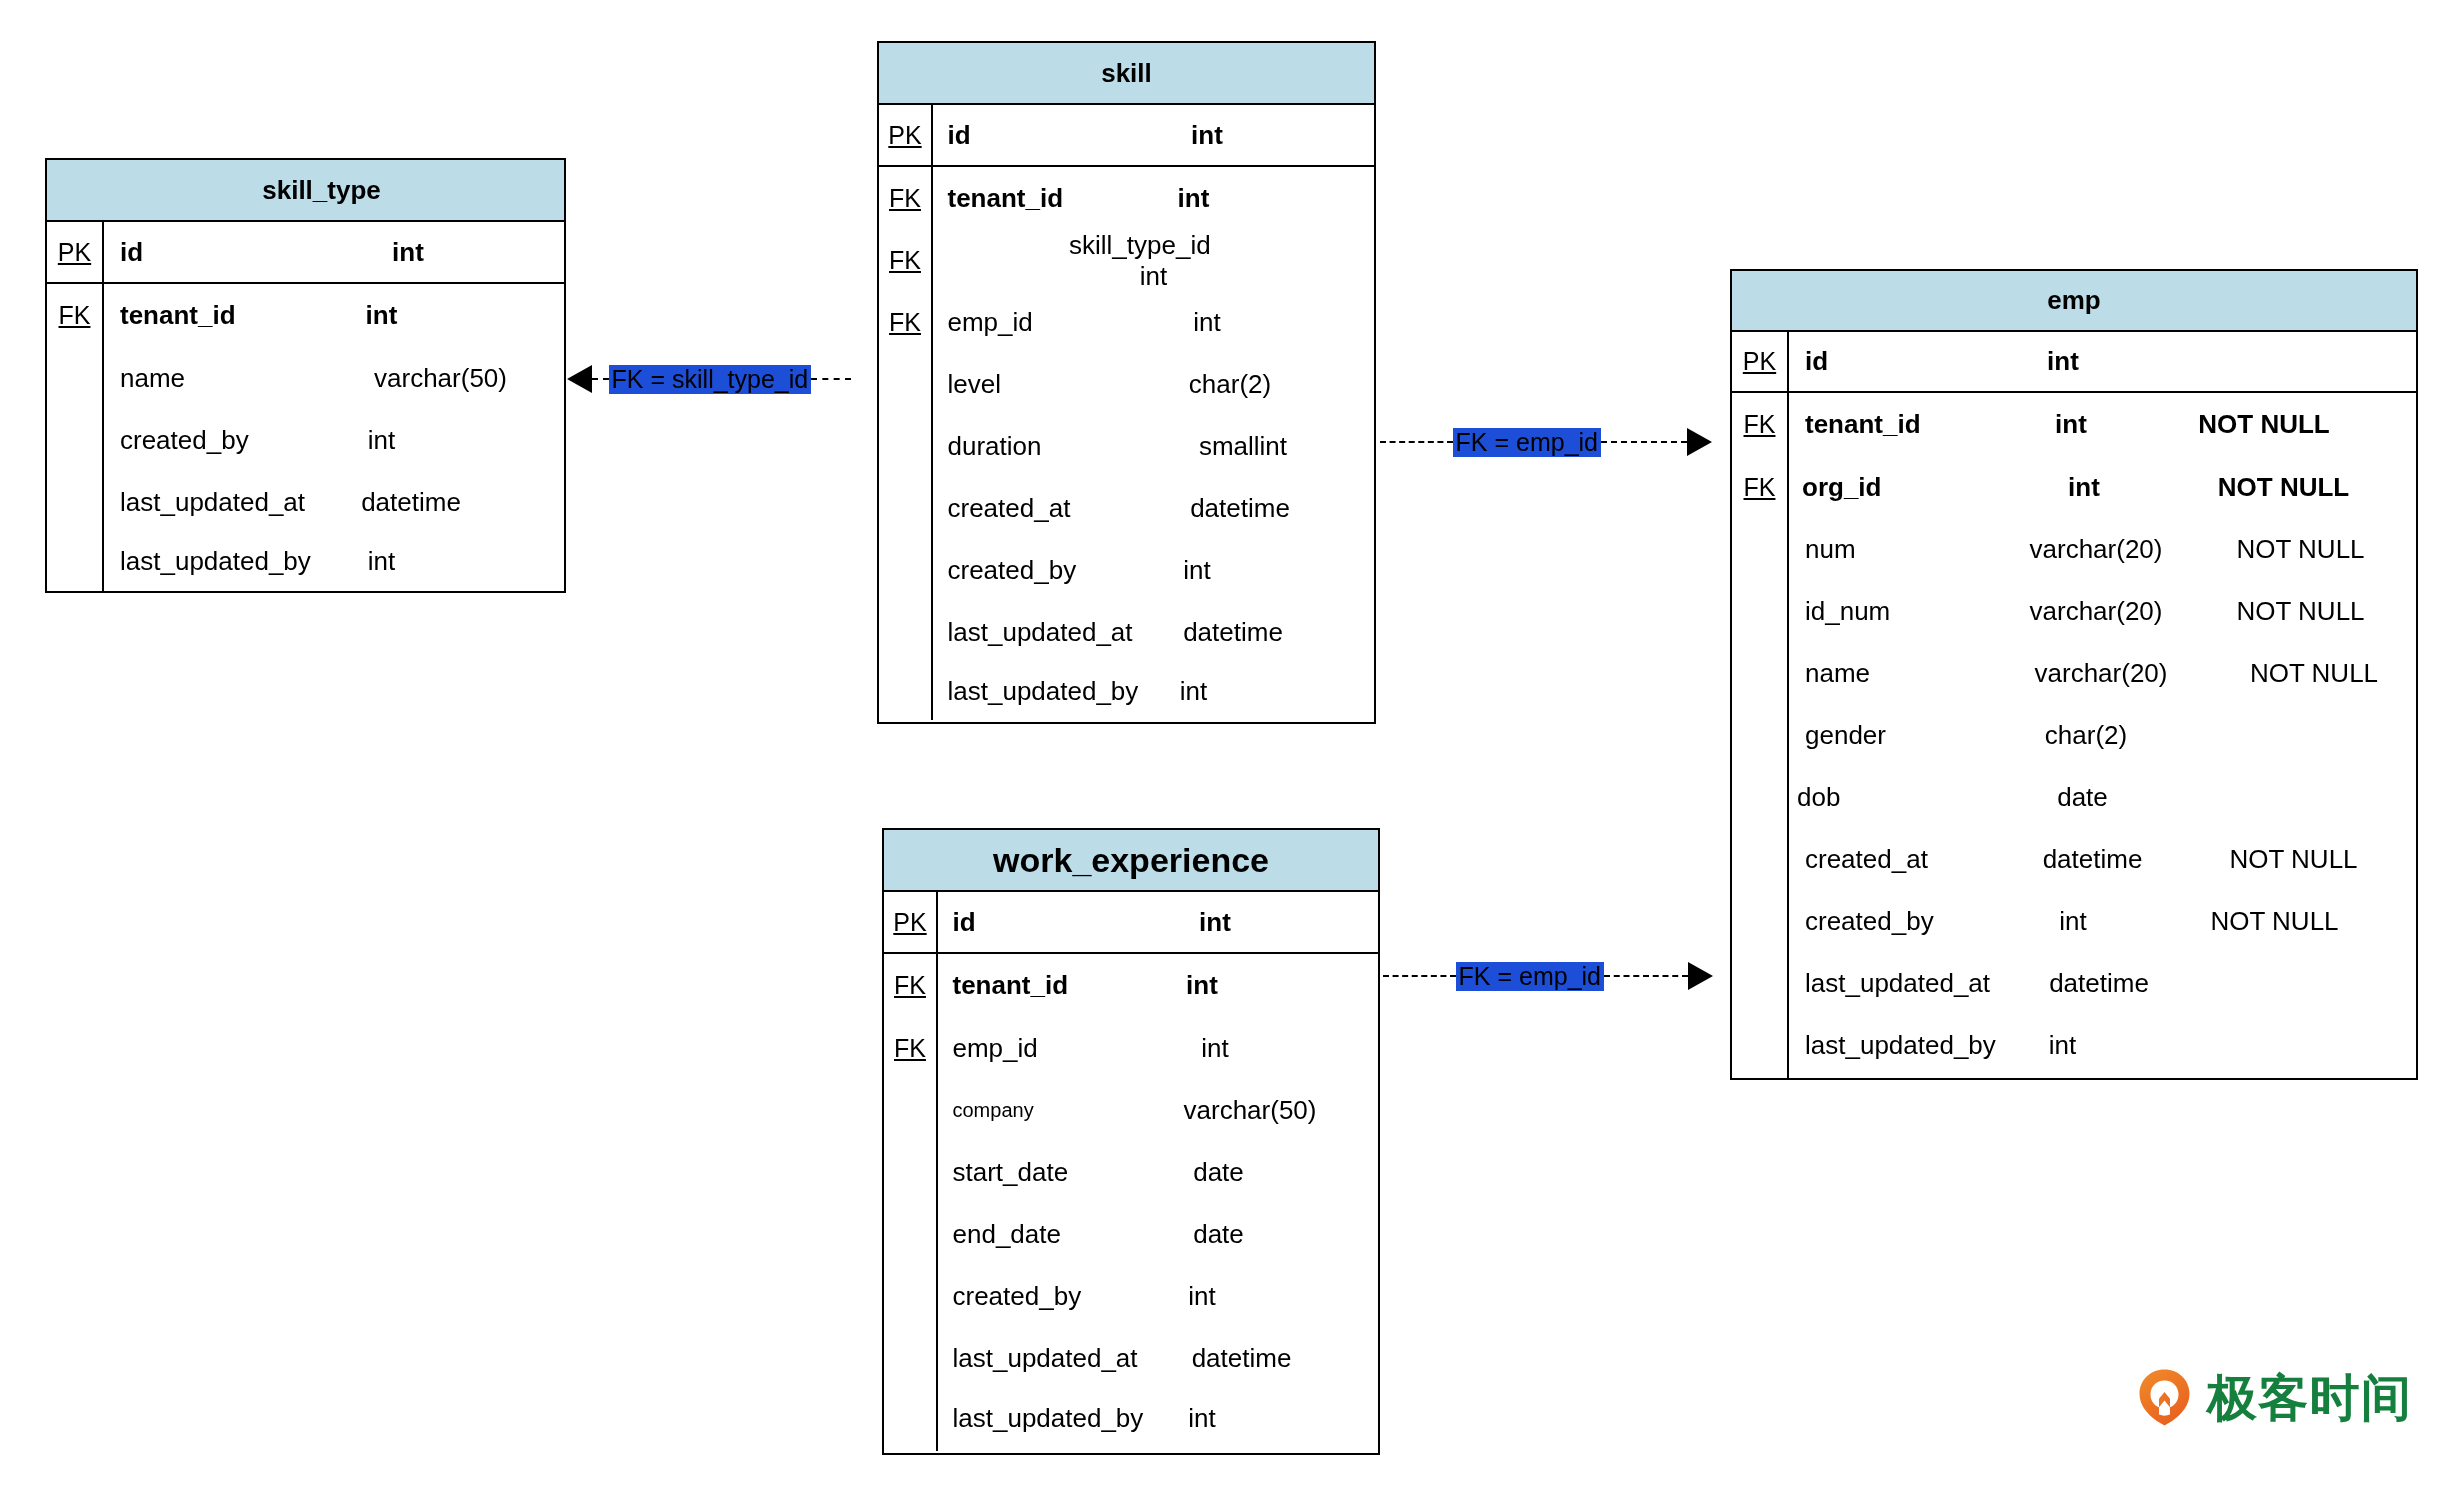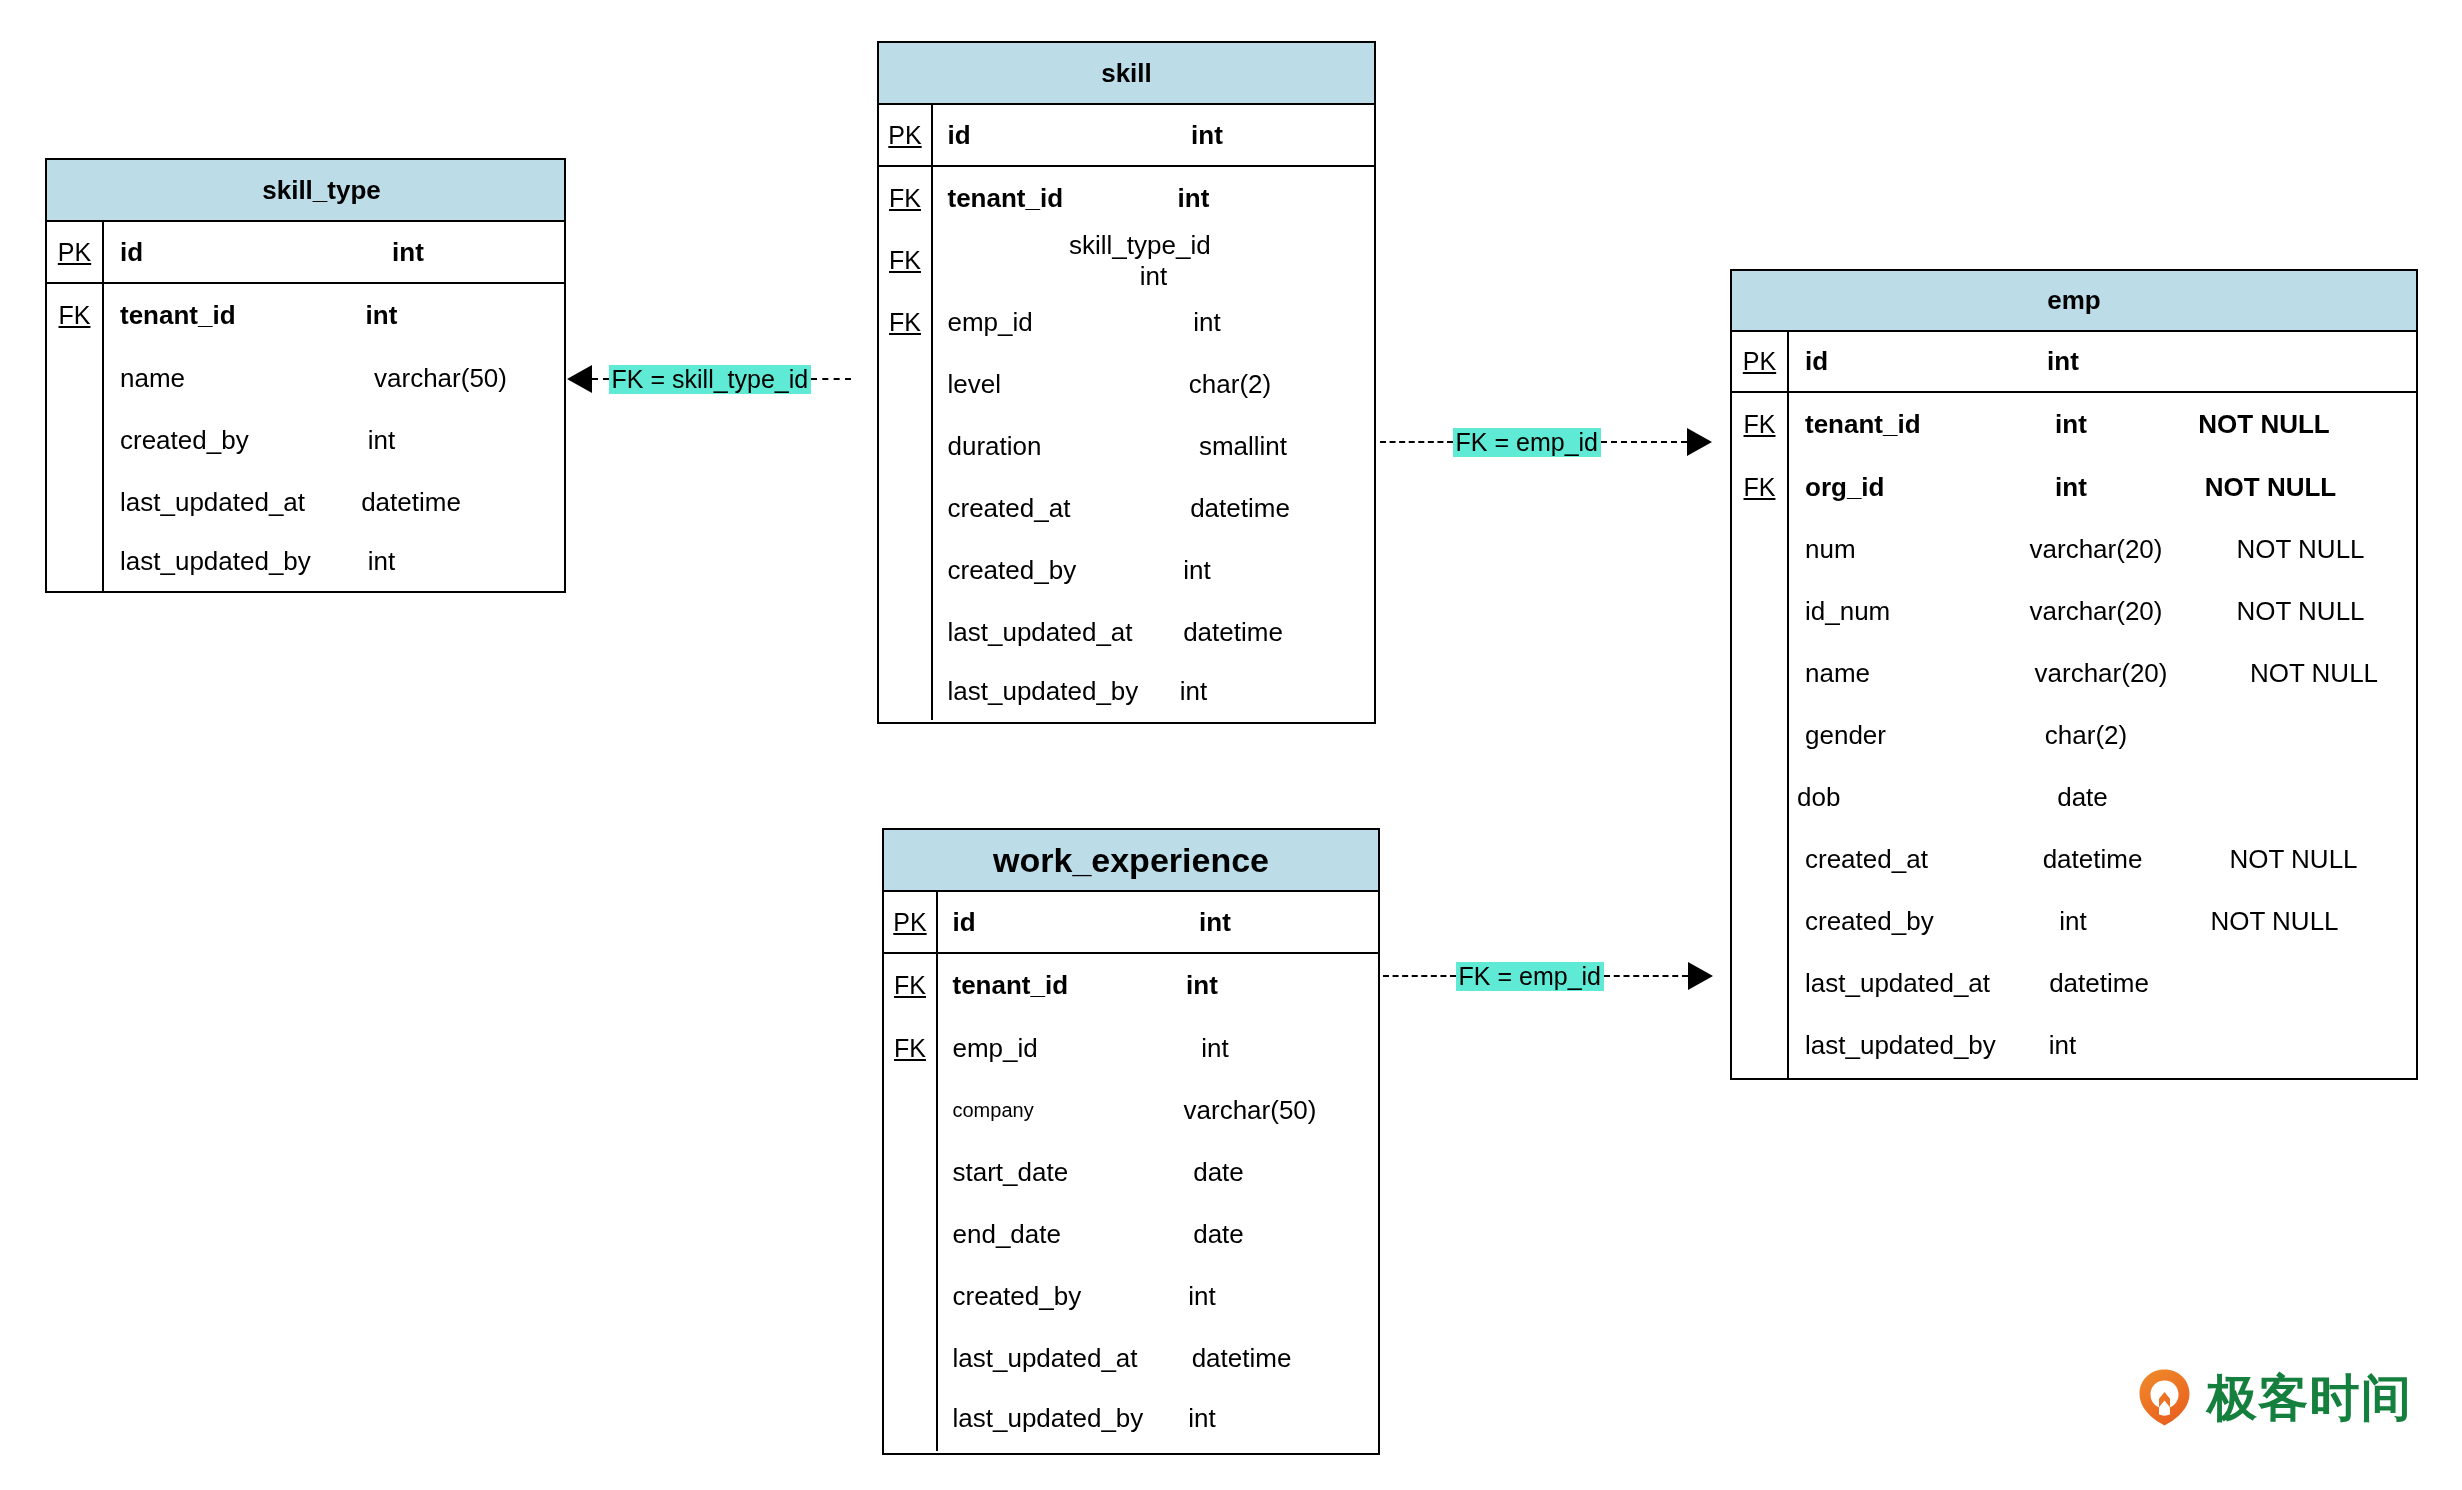--- a/index.html
+++ b/index.html
@@ -86,21 +86,21 @@
 
   
   .edge {
     position: absolute;
     display: flex;
     align-items: center;
     white-space: nowrap;
   }
   .edge-label {
     white-space: nowrap;
-    background: #5eead4;
+    background: #1d4ed8;
     padding: 0 2.6px;
   }
   .dash {
     height: 0;
     border-top: 2.6px dashed #000000;
     flex: 0 0 auto;
   }
   .arrow-right {
     width: 0; height: 0;
     border-top: 14.5px solid transparent;
@@ -348,21 +348,21 @@
       <div class="keycol-cell" style="height:62px;"></div>
       <div class="keycol-cell" style="height:63px;"></div>
     </div>
     <div class="fieldcol">
       <div class="field-row" style="height:63px;">
         <div class="f-name bold" style="width:198px; font-size:26px; padding-left:16px;">tenant_id</div>
         <div class="f-type bold" style="width:168px; font-size:26px;">int</div>
         <div class="f-cons bold" style="width:218px; font-size:26px;">NOT NULL</div>
       </div>
       <div class="field-row" style="height:62px;">
-        <div class="f-name bold" style="width:198px; font-size:26px; padding-left:16px;">org_id</div>
+        <div class="f-name bold" style="width:198px; font-size:26px; margin-left:13px;">org_id</div>
         <div class="f-type bold" style="width:168px; font-size:26px;">int</div>
         <div class="f-cons bold" style="width:231px; font-size:26px;">NOT NULL</div>
       </div>
       <div class="field-row" style="height:62px;">
         <div class="f-name" style="width:198px; font-size:26px; padding-left:16px;">num</div>
         <div class="f-type" style="width:218px; font-size:26px;">varchar(20)</div>
         <div class="f-cons" style="width:191px; font-size:26px;">NOT NULL</div>
       </div>
       <div class="field-row" style="height:62px;">
         <div class="f-name" style="width:198px; font-size:26px; padding-left:16px;">id_num</div>

